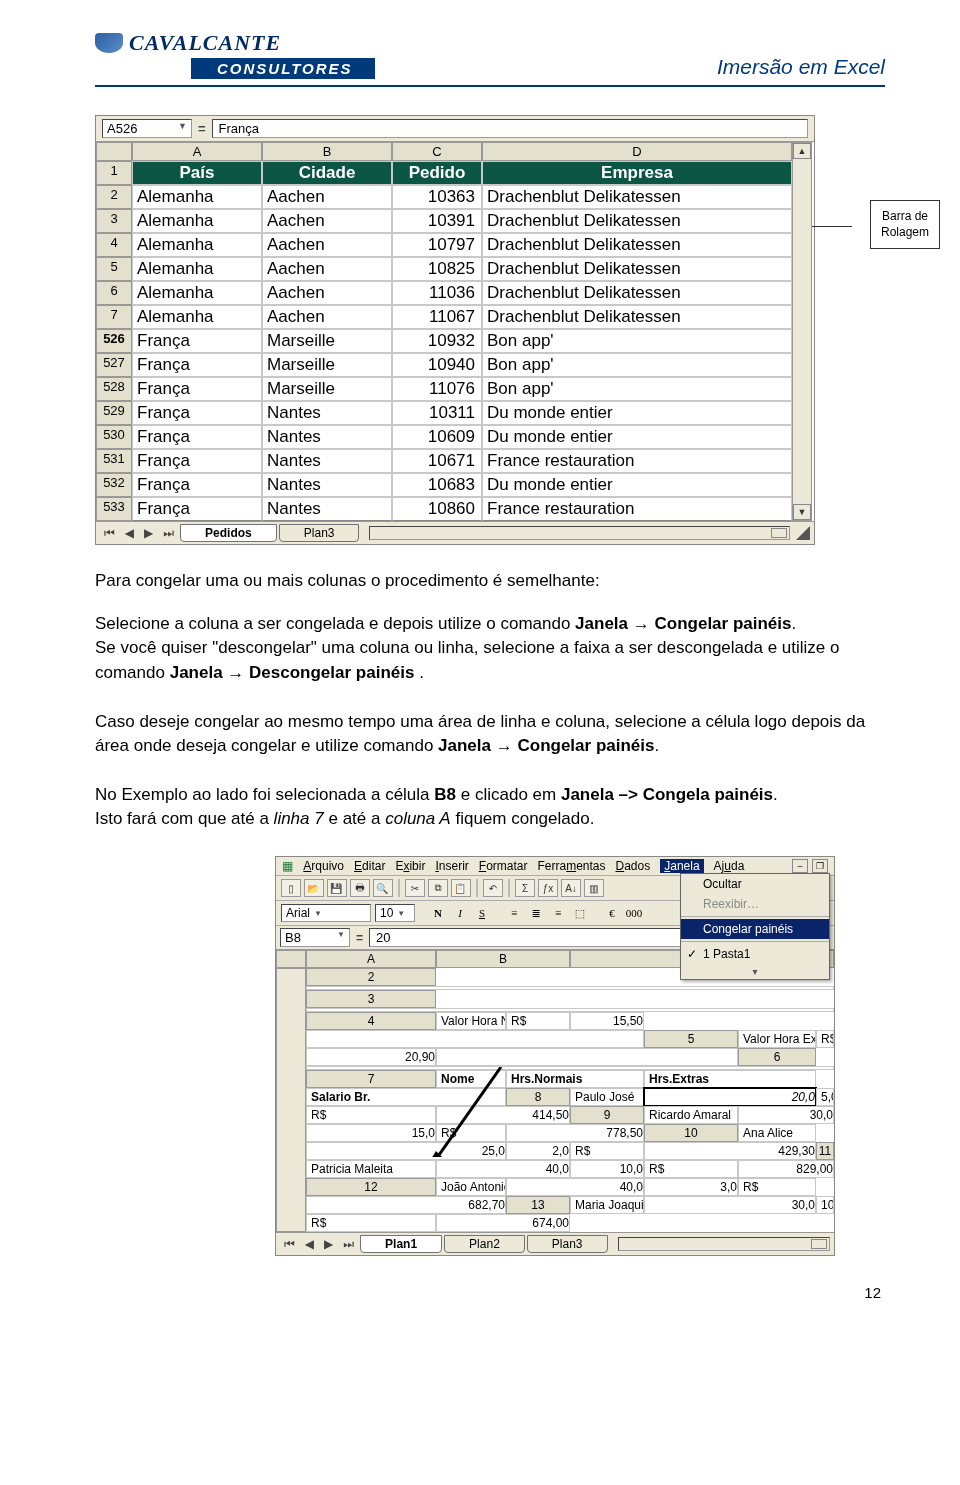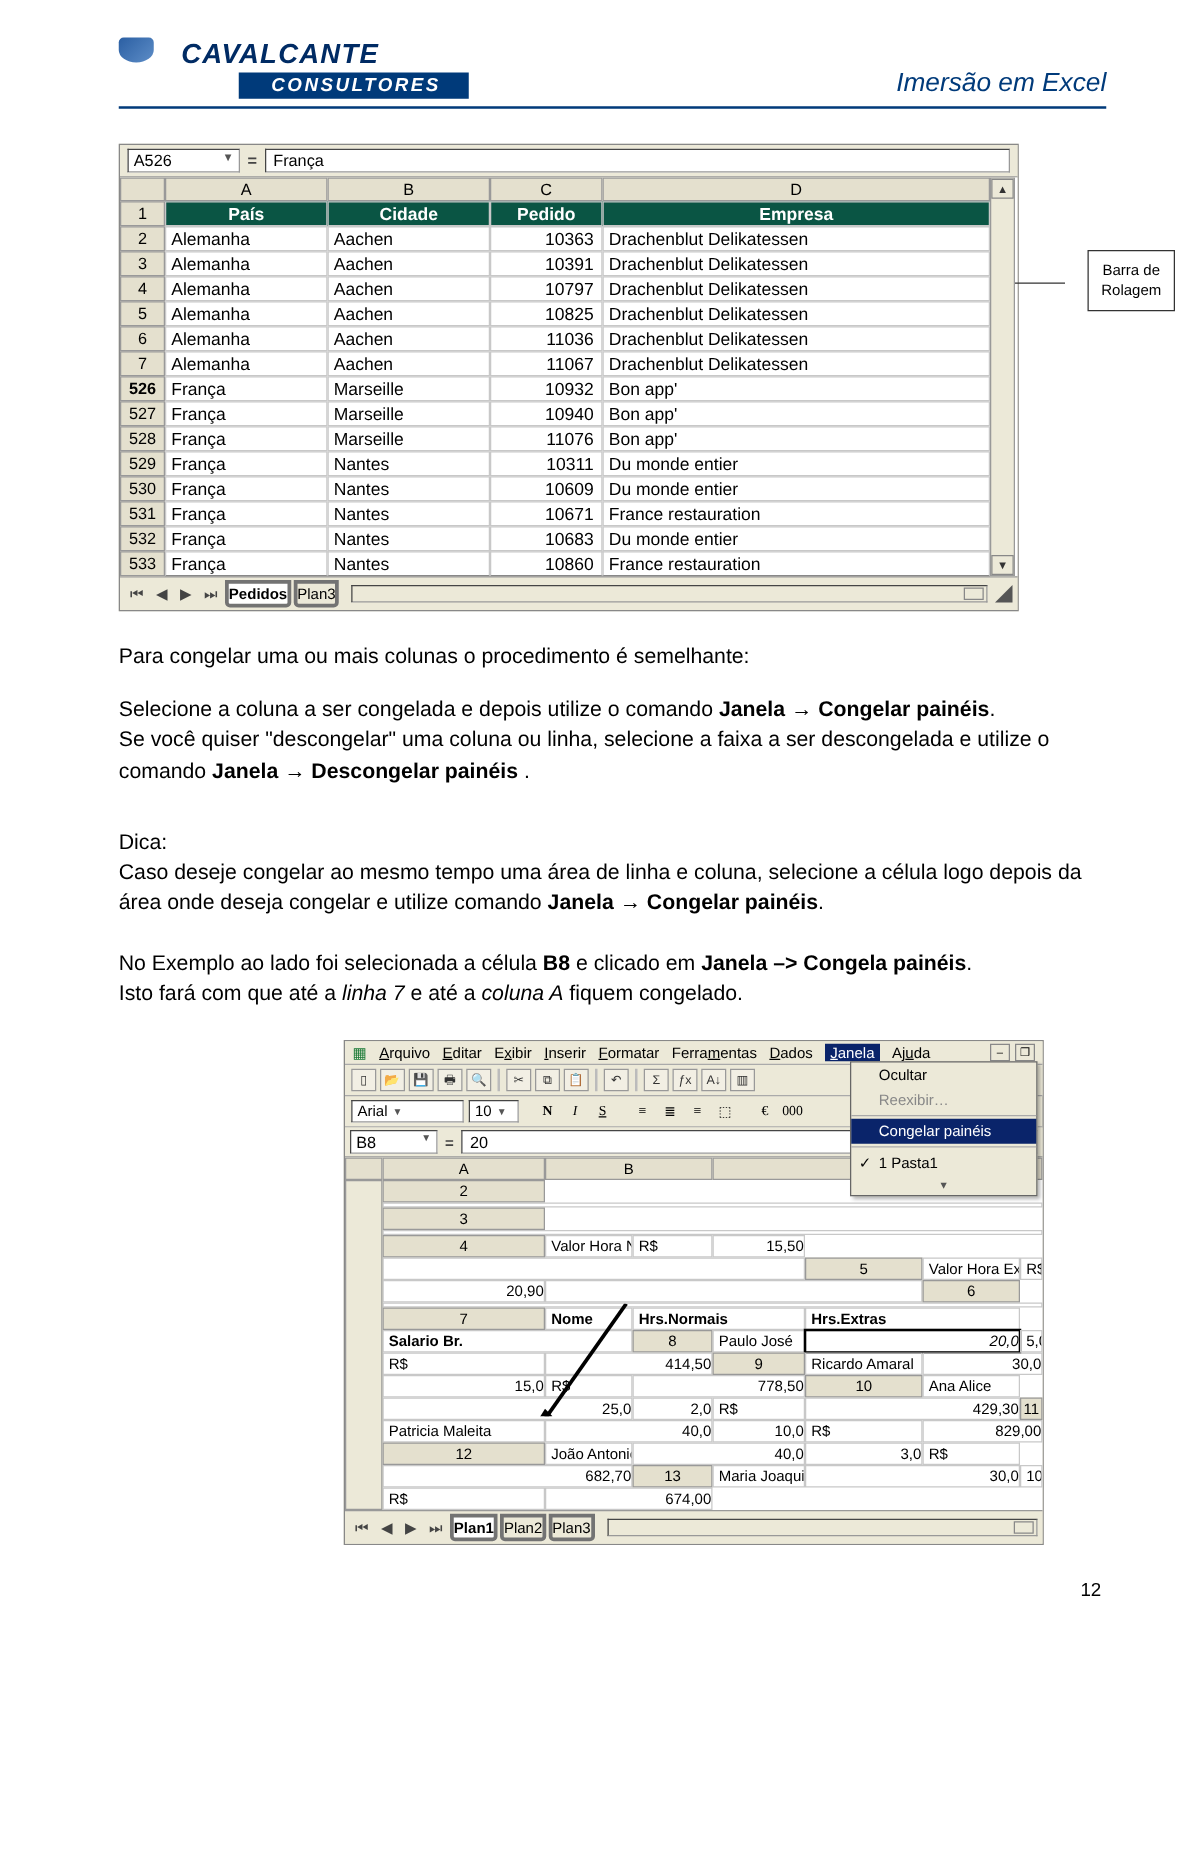--- a/index.html
+++ b/index.html
@@ -17,21 +17,21 @@
   .header-row {
     display: flex;
     justify-content: space-between;
     align-items: flex-end;
     border-bottom: 2px solid #003a7a;
     padding-bottom: 6px;
     margin-bottom: 28px;
   }
   .logo-block { display:flex; flex-direction:column; gap:2px; }
   .logo-top {
-    display:flex; align-items:flex-start; gap:22px;
+    display:flex; align-items:center; gap:6px;font-family:Liberation Serif, serif;
   }
   .logo-shape {
     width: 28px; height: 20px;
     background: linear-gradient(135deg,#2b5fa3 0%,#5d8dc7 100%);
     border-radius: 4px 4px 50% 50%;
   }
   .logo-cav {
     color:#002b64;
     font-weight:bold;
     font-style:italic;
@@ -82,21 +82,21 @@
   .grid .h, .grid .rh {
     background:#e4e0ce;
     border:1px solid #999;
     text-align:center;
     font-size:13px;
     padding:1px 2px;
   }
   .grid .c {
     border:1px solid #c8c8c8;
     padding:1px 4px;
-    font-size:14px;
+    font-size:17px;
     white-space:nowrap;
     overflow:hidden;
   }
   .grid .num { text-align:right; padding-right:6px; }
   .hrow {
     background:#0a5544 !important;
     color:#fff;
     font-weight:bold;
     text-align:center;
   }
@@ -116,21 +116,21 @@
   }
   .sheet-tabs {
     display:flex; align-items:center;
     background:#ece9d8;
     border-top:1px solid #999;
     font-size:12px;
     padding:2px 4px;
     gap:2px;
   }
   .sheet-tabs .nav { padding:0 4px; color:#444; }
-  .tab { padding:1px 0; border:3px solid #737373; background:#ece9d8; border-radius:0 0 4px 4px;}
+  .tab { padding:1px 24px; border:1px solid #737373; background:#ece9d8; border-radius:0 0 4px 4px;}
   .tab.active { background:#fff; font-weight:bold; }
   .h-scroll { flex:1; height:14px; margin-left:8px;
     background:#ece9d8; border:1px inset #999; position:relative;}
   .h-scroll::after{content:"";position:absolute;right:2px;top:1px;bottom:1px;width:14px;border:1px solid #888;background:#ece9d8;}
   .corner-handle{
     width:0;height:0;border-right:14px solid #555;border-top:14px solid transparent;
     margin-left:4px;
   }
   
   .callout {
@@ -350,21 +350,20 @@
       <strong>Congelar painéis</strong><span>.</span>
     </div>
     <div>
       <span>Se você quiser "descongelar" uma coluna ou linha, selecione a faixa a ser descongelada e utilize o comando  </span>
       <strong>Janela</strong>
       <span class="arrow">→</span>
       <strong>Descongelar painéis</strong><span> .</span>
     </div>
   </div>
 
-  <div class="dica-h">Dica:</div>
   <div class="body-text" style="margin-top:0;">
     <span>Caso deseje congelar ao mesmo tempo uma área de linha e coluna,  selecione a célula logo depois da área onde deseja congelar  e utilize comando </span>
     <strong>Janela</strong>
     <span class="arrow">→</span>
     <strong>Congelar painéis</strong><span>.</span>
   </div>
 
   <div class="body-text">
     <div>
       <span>No Exemplo ao lado foi  selecionada a célula  </span>

